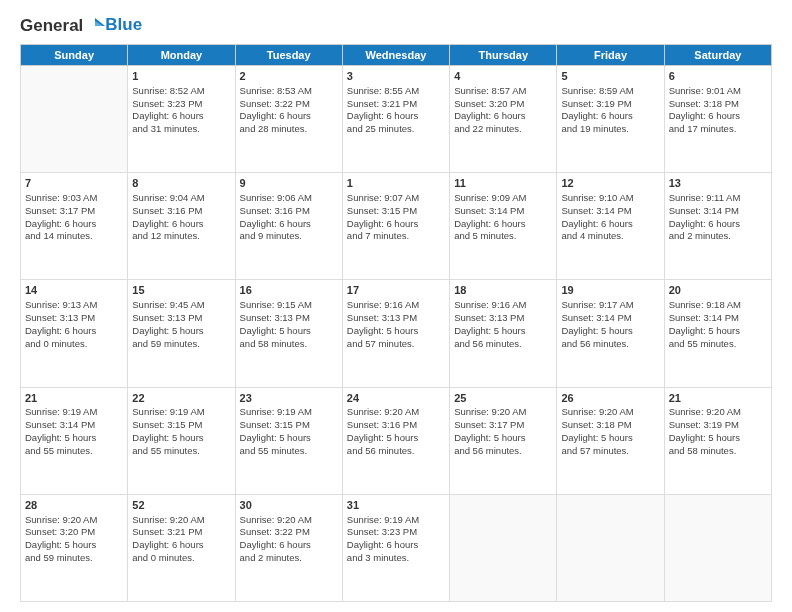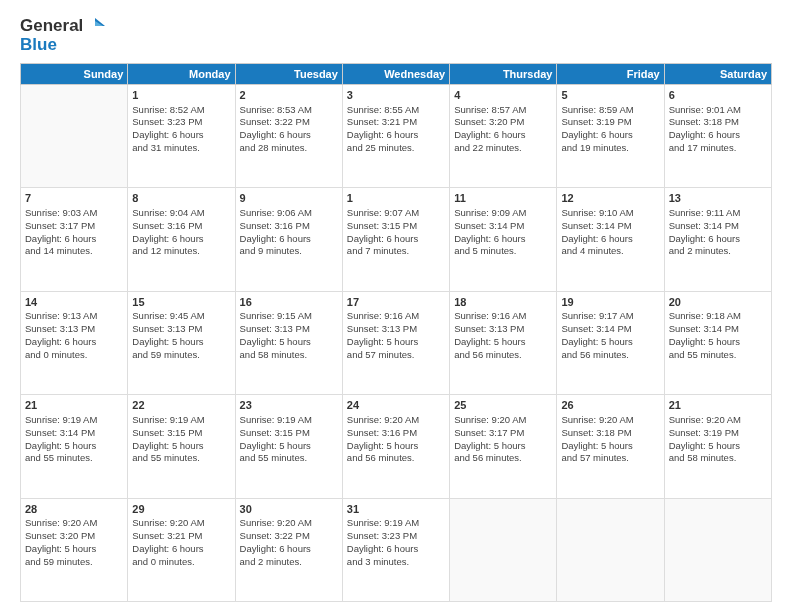--- a/index.html
+++ b/index.html
@@ -44,21 +44,21 @@
     .calendar {
       flex: 1;
       border: 1px solid #ccc;
       border-collapse: collapse;
       width: 100%;
       font-size: 10px;
     }
     .calendar th {
       background-color: #1a7abf;
       color: #fff;
-      text-align: right;
+      text-align: center;
       padding: 4px 4px;
       font-size: 11px;
       font-weight: bold;
       border: 1px solid #ccc;
     }
     .calendar td {
       vertical-align: top;
       border: 1px solid #ddd;
       padding: 3px 4px;
       width: calc(100% / 7);
@@ -78,21 +78,21 @@
     .empty-cell {
       background: #f9f9f9;
     }
   </style>
 </head>
 <body>
 
 <div class="container">
   <div class="header">
     <div class="logo">
-  <div style="display:flex;flex-direction:column;line-height:1.1;">
+  <div style="display:flex;flex-direction:row;line-height:1.1;">
     <div style="display:flex;align-items:center;gap:2px;">
       <span style="font-size:17px;font-weight:bold;color:#333;">General</span>
       <svg width="20" height="20" viewBox="0 0 20 20">
         <polygon points="10,2 20,10 10,10" fill="#1a7abf"></polygon>
         <polygon points="10,5 18,10 10,10" fill="#5aaede"></polygon>
       </svg>
     </div>
     <span style="font-size:17px;font-weight:bold;color:#1a7abf;">Blue</span>
   </div>
 </div>
@@ -315,21 +315,21 @@
         </tr>
         <tr>
           <td>
             <span class="day-number">28</span>
             <div class="day-info">Sunrise: 9:20 AM</div>
             <div class="day-info">Sunset: 3:20 PM</div>
             <div class="day-info">Daylight: 5 hours</div>
             <div class="day-info">and 59 minutes.</div>
           </td>
           <td>
-            <span class="day-number">29</span>
+            <span class="day-number">52</span>
             <div class="day-info">Sunrise: 9:20 AM</div>
             <div class="day-info">Sunset: 3:21 PM</div>
             <div class="day-info">Daylight: 6 hours</div>
             <div class="day-info">and 0 minutes.</div>
           </td>
           <td>
             <span class="day-number">30</span>
             <div class="day-info">Sunrise: 9:20 AM</div>
             <div class="day-info">Sunset: 3:22 PM</div>
             <div class="day-info">Daylight: 6 hours</div>

